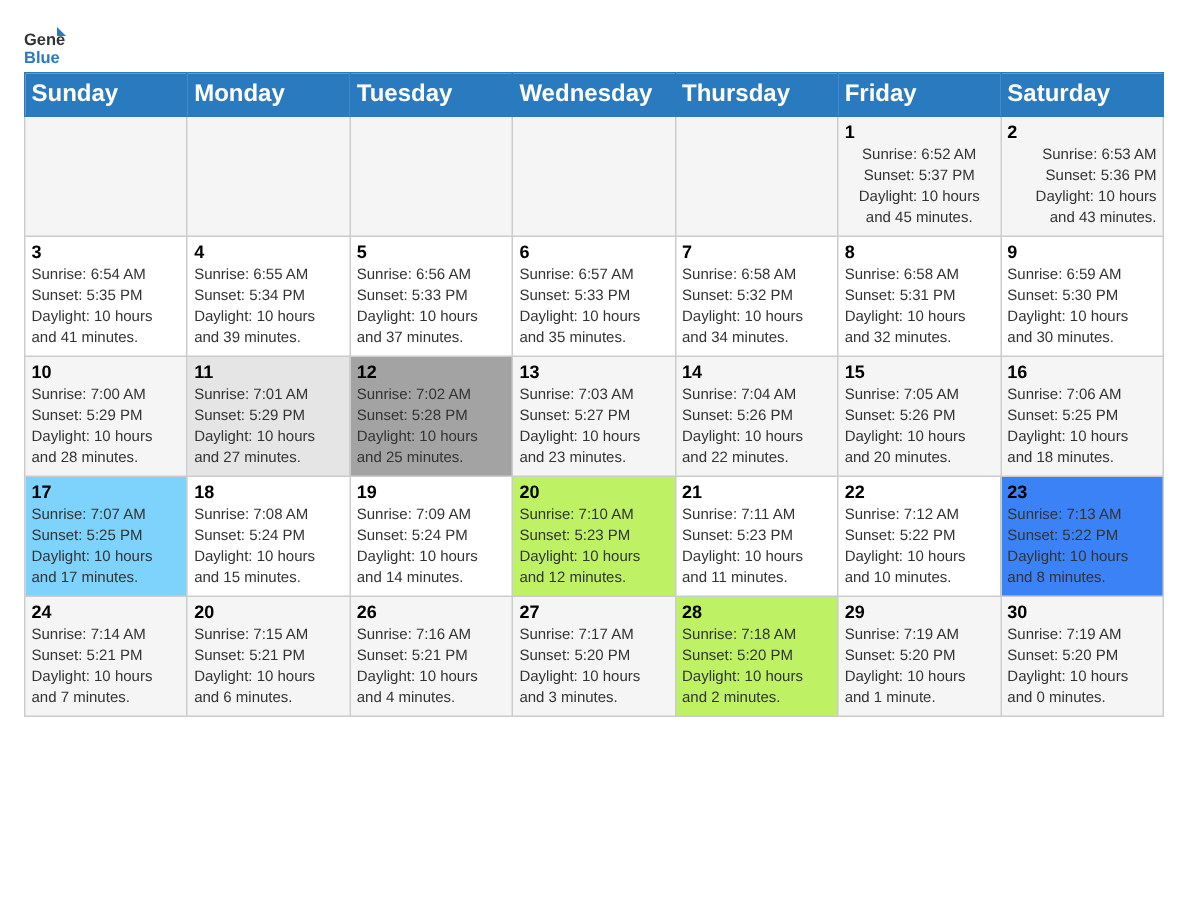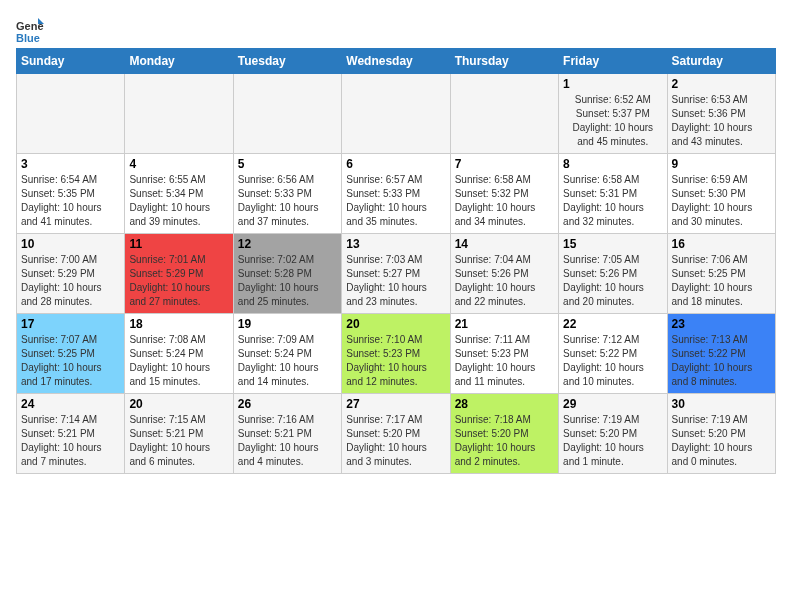--- a/index.html
+++ b/index.html
@@ -42,21 +42,21 @@
     .calendar {
       width: 100%;
       border-collapse: collapse;
       font-size: 10.5px;
     }
     .calendar thead th {
       background: #2a7abf;
       color: #fff;
       padding: 5px 4px;
       text-align: left;
-      font-size: 12px;
+      font-size: 16px;
       font-weight: bold;
       border: 1px solid #2a7abf;
     }
     .calendar tbody td {
       border: 1px solid #ccc;
       vertical-align: top;
       padding: 3px 4px;
       width: calc(100% / 7);
       min-height: 80px;
       height: 80px;
@@ -122,21 +122,21 @@
         <td style="background: rgb(245, 245, 245);"></td>
         <td style="background: rgb(245, 245, 245);">
           <span class="day-num">1</span>
           <div class="day-info" style="white-space: pre-line; text-align: center;">Sunrise: 6:52 AM
 Sunset: 5:37 PM
 Daylight: 10 hours
 and 45 minutes.</div>
         </td>
         <td style="background: rgb(245, 245, 245);">
           <span class="day-num">2</span>
-          <div class="day-info" style="white-space: pre-line;">Sunrise: 6:53 AM
+          <div class="day-info" style="white-space: pre-line; text-align: right;">Sunrise: 6:53 AM
 Sunset: 5:36 PM
 Daylight: 10 hours
 and 43 minutes.</div>
         </td>
       </tr>
       <tr>
         <td style="background: rgb(255, 255, 255);">
           <span class="day-num">3</span>
           <div class="day-info" style="white-space: pre-line;">Sunrise: 6:54 AM
 Sunset: 5:35 PM
@@ -187,21 +187,21 @@
         </td>
       </tr>
       <tr>
         <td style="background: rgb(245, 245, 245);">
           <span class="day-num">10</span>
           <div class="day-info" style="white-space: pre-line;">Sunrise: 7:00 AM
 Sunset: 5:29 PM
 Daylight: 10 hours
 and 28 minutes.</div>
         </td>
-        <td style="background: #ef4444;">
+        <td style="background: #e5e5e5;">
           <span class="day-num">11</span>
           <div class="day-info" style="white-space: pre-line;">Sunrise: 7:01 AM
 Sunset: 5:29 PM
 Daylight: 10 hours
 and 27 minutes.</div>
         </td>
         <td style="background: #a3a3a3;">
           <span class="day-num">12</span>
           <div class="day-info" style="white-space: pre-line;">Sunrise: 7:02 AM
 Sunset: 5:28 PM

